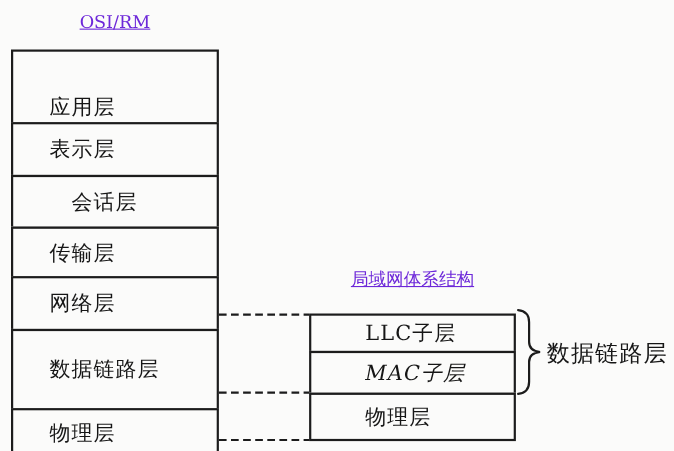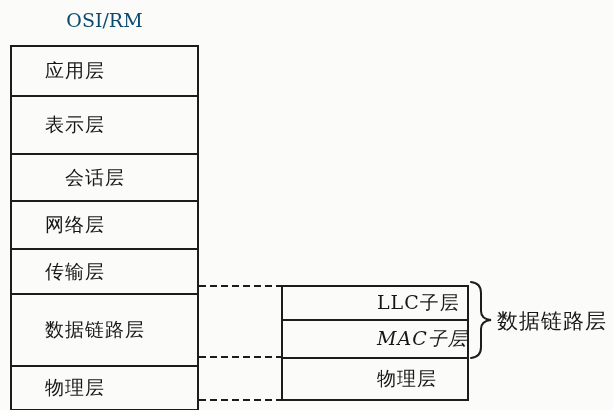--- a/index.html
+++ b/index.html
@@ -13,25 +13,26 @@
   .canvas {
     position: relative;
     width: 613px;
     height: 410px;
     background: #fbfbfa;
     color: #161616;
     overflow: hidden;
   }
   .title {
     position: absolute;
-    font-size: 19px;
+    font-size: 16px;
     line-height: 24px;
     text-align: center;
-    color: #0c4a6e;
+    color: #6d28d9;
     white-space: nowrap;
+    text-decoration: underline;
   }
   .osi-title {
     left: 10px;
     top: 8px;
     width: 189px;
   }
   .lan-title {
     left: 281px;
     top: 242px;
     width: 188px;
@@ -60,25 +61,25 @@
   }
   .row + .row {
     margin-top: -2px;
   }
   .row .label {
     font-size: 19px;
     white-space: nowrap;
     letter-spacing: 1px;
   }
   .osi-stack .row .label { padding-left: 33px; }
-  .lan-stack .row .label { padding-left: 49px; margin-left: 45px; }
+  .lan-stack .row .label { padding-left: 49px; }
 
   
-  .osi-r0 { height: 52px; }
-  .osi-r1 { height: 60px; }
+  .osi-r0 { height: 68px; align-items: flex-end; }
+  .osi-r1 { height: 50px; }
   .osi-r2 { height: 49px; padding-left: 20px; }
   .osi-r3 { height: 47px; }
   .osi-r4 { height: 50px; }
   .osi-r5 { height: 74px; }
   .osi-r6 { height: 46px; }
   .lan-r0 { height: 36px; }
   .lan-r1 { height: 40px; font-style: italic; }
   .lan-r2 { height: 44px; }
 
   .connector-svg {
@@ -114,34 +115,35 @@
   <div class="stack osi-stack">
     <div class="row osi-r0">
       <span class="label">应用层</span>
     </div>
     <div class="row osi-r1">
       <span class="label">表示层</span>
     </div>
     <div class="row osi-r2">
       <span class="label">会话层</span>
     </div>
+    <div class="row osi-r3">
+      <span class="label">传输层</span>
+    </div>
     <div class="row osi-r4">
       <span class="label">网络层</span>
-    </div>
-    <div class="row osi-r3">
-      <span class="label">传输层</span>
     </div>
     <div class="row osi-r5">
       <span class="label">数据链路层</span>
     </div>
     <div class="row osi-r6">
       <span class="label">物理层</span>
     </div>
   </div>
 
+  <div class="title lan-title">局域网体系结构</div>
 
   <div class="stack lan-stack">
     <div class="row lan-r0">
       <span class="label">LLC子层</span>
     </div>
     <div class="row lan-r1">
       <span class="label">MAC子层</span>
     </div>
     <div class="row lan-r2">
       <span class="label">物理层</span>

